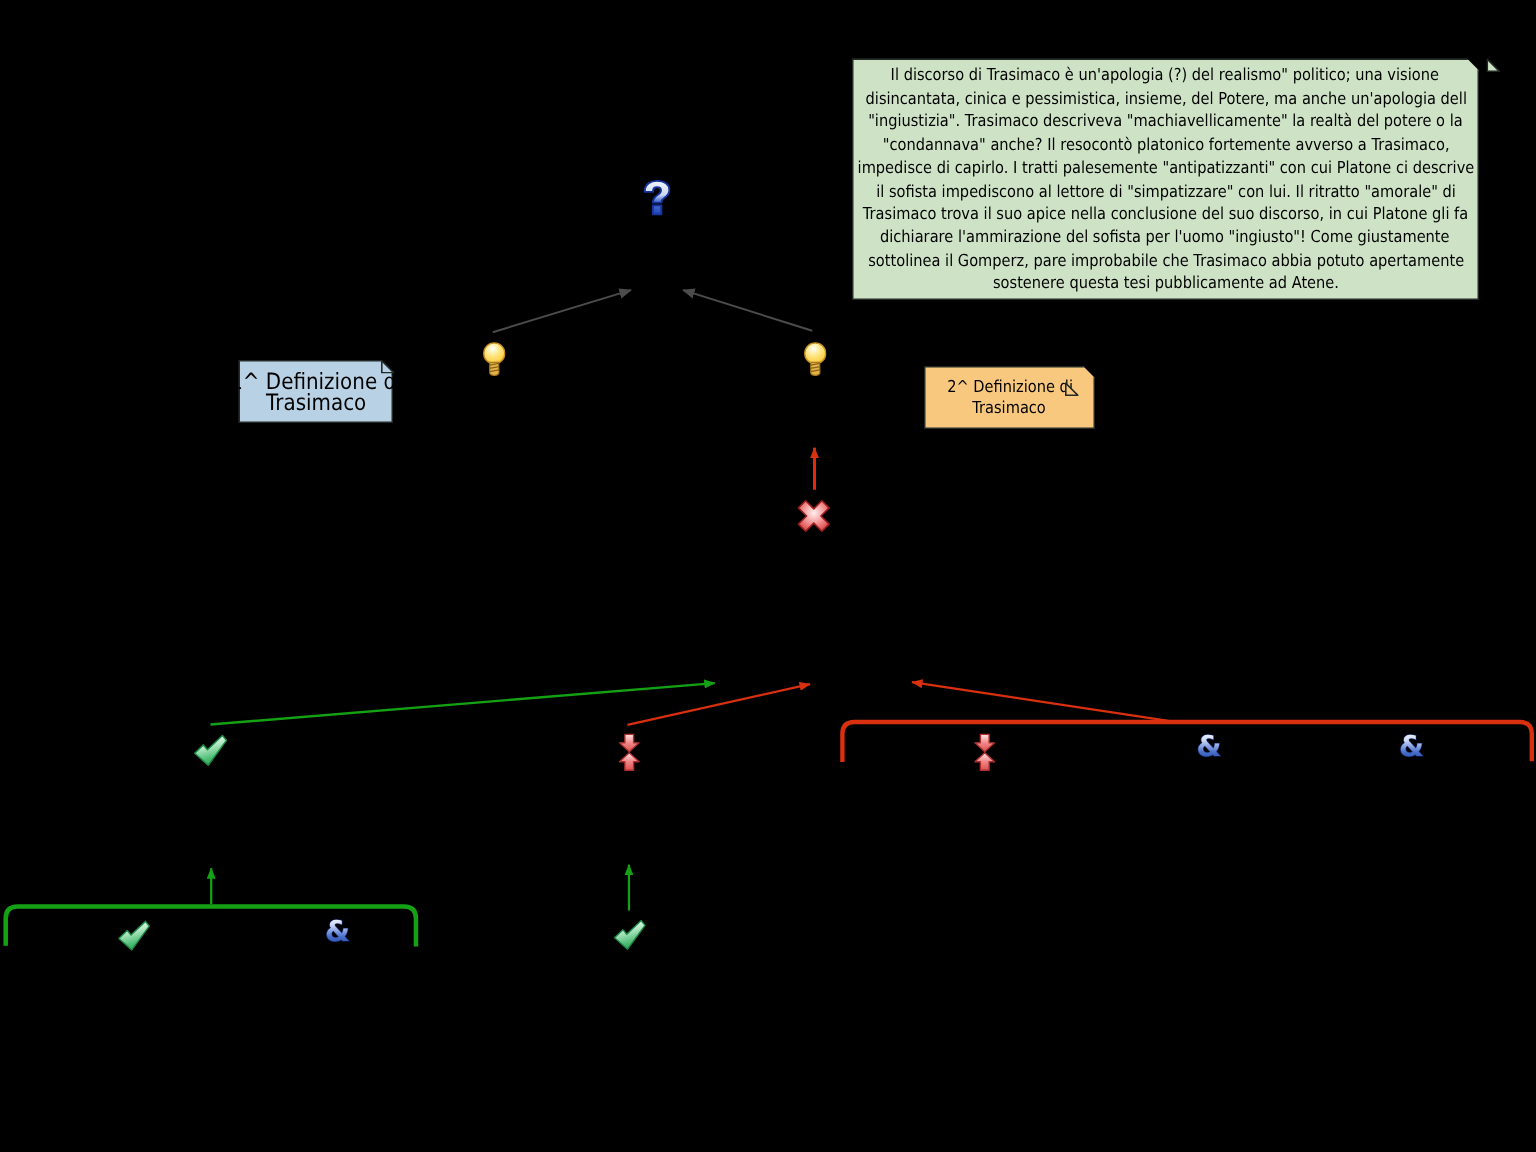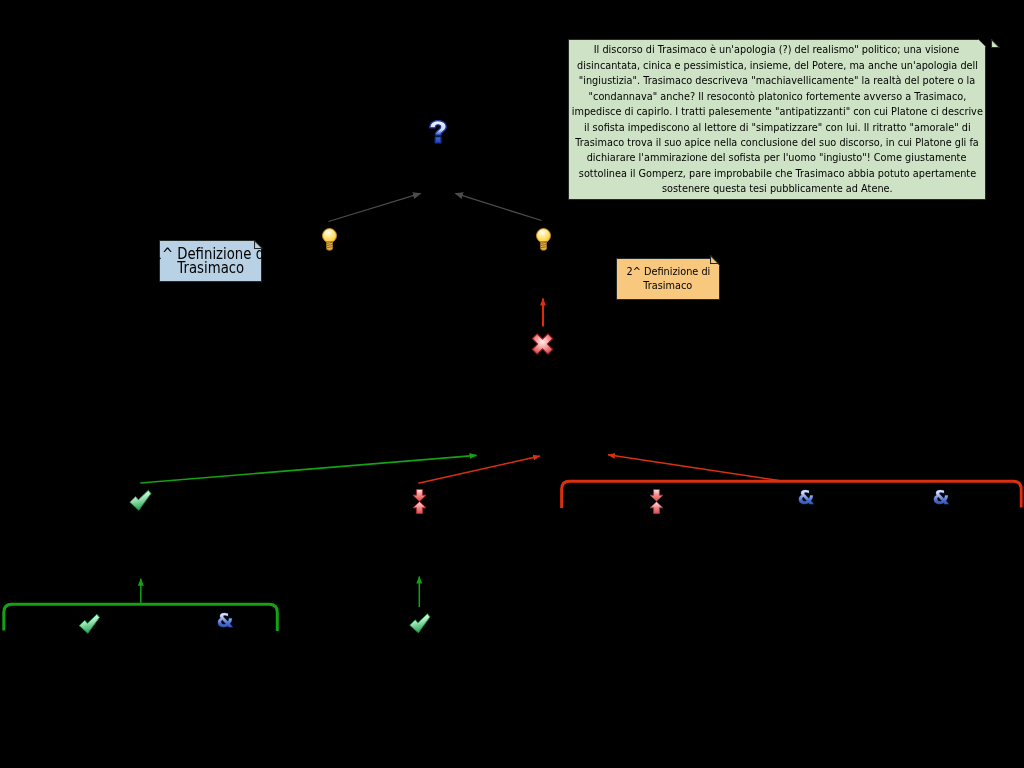--- a/index.html
+++ b/index.html
@@ -46,21 +46,21 @@
     font-size: 11px;
     line-height: 15.4px;
   }
   #note-def1 {
     left: 159px; top: 240px; width: 103px; height: 42px;
     background: #b9d1e4;
     font-size: 15px;
     line-height: 14.5px;
   }
   #note-def2 {
-    left: 616px; top: 258px; width: 104px; height: 42px;
+    left: 616px; top: 244px; width: 114px; height: 42px;
     background: #f8c87f;
     font-size: 11px;
     line-height: 14.5px;
   }
 
   
   .icon { position: absolute; }
   #icon-question   { left: 429px; top: 120px; width: 18px; height: 23.5px; }
   #icon-bulb-left  { left: 322px; top: 227px; width: 15px; height: 24px; }
   #icon-bulb-right { left: 536px; top: 227px; width: 15px; height: 24px; }

